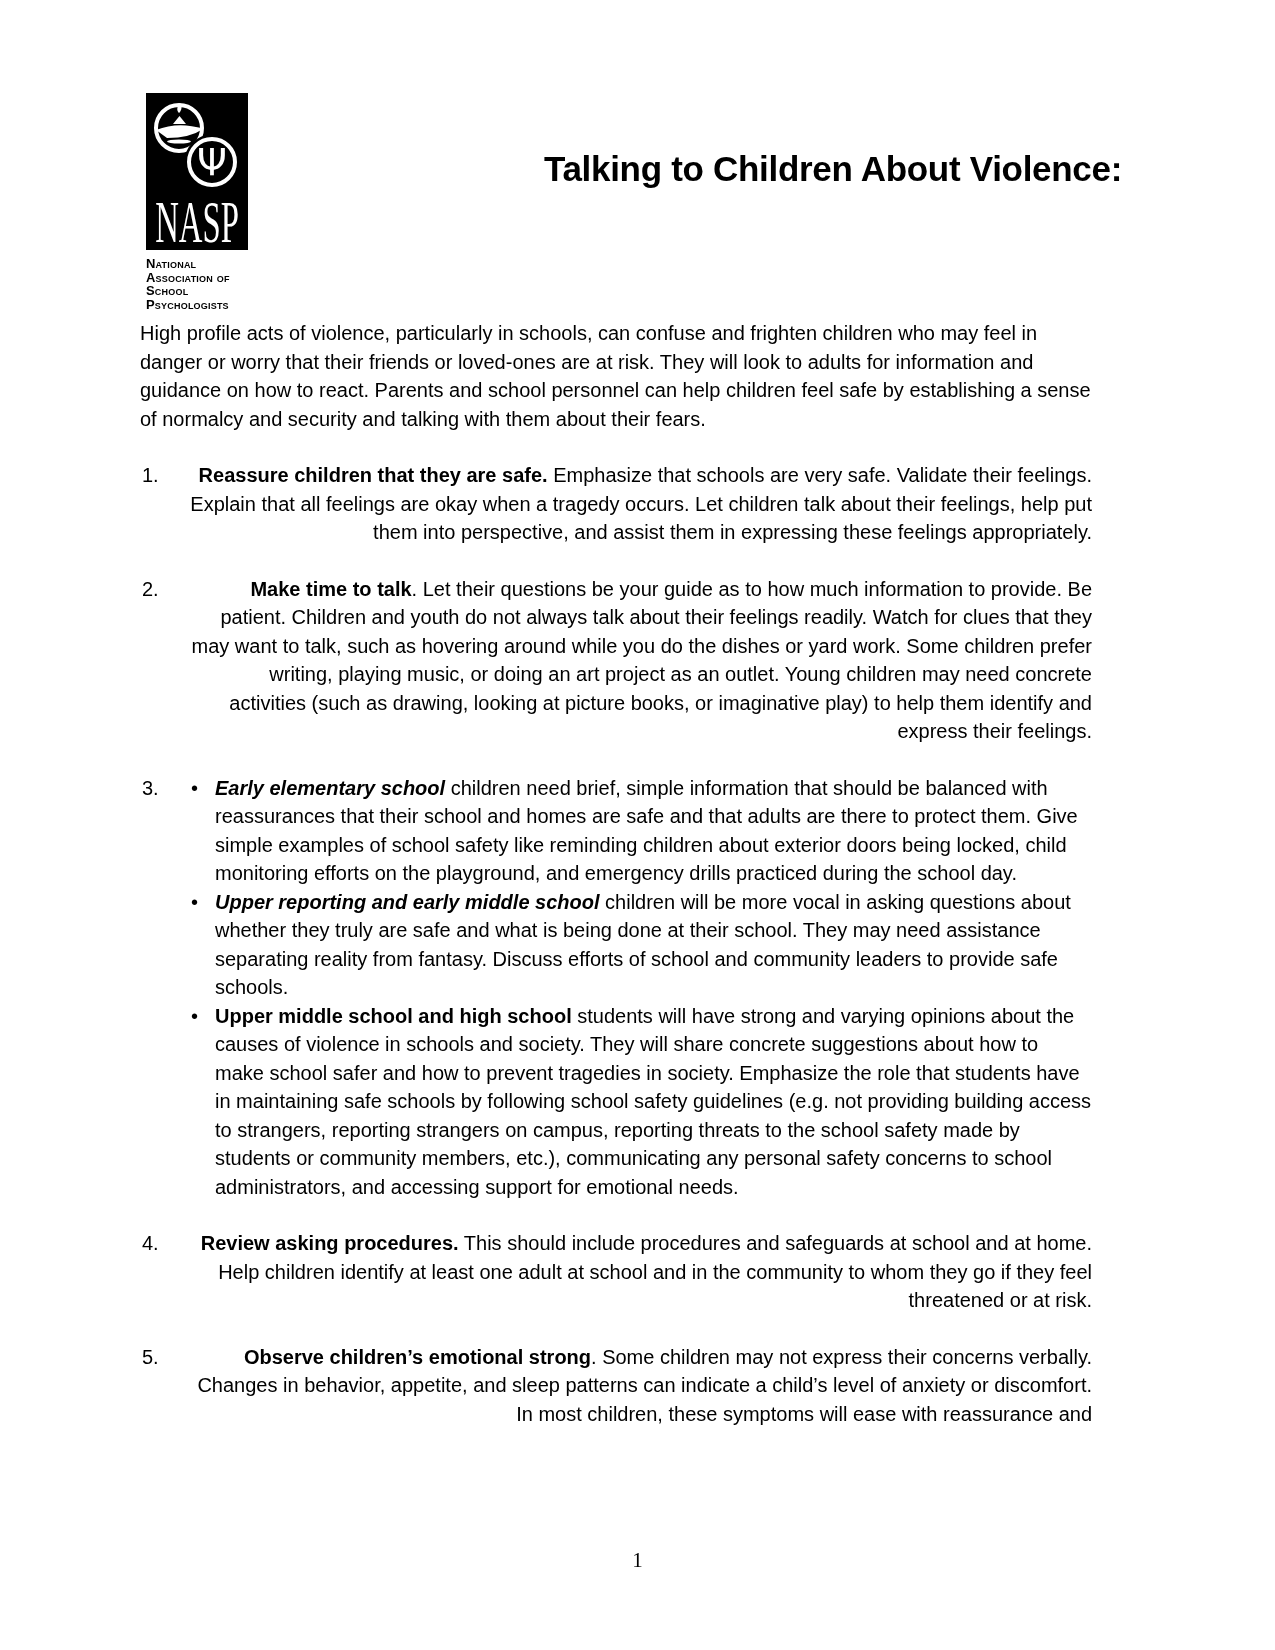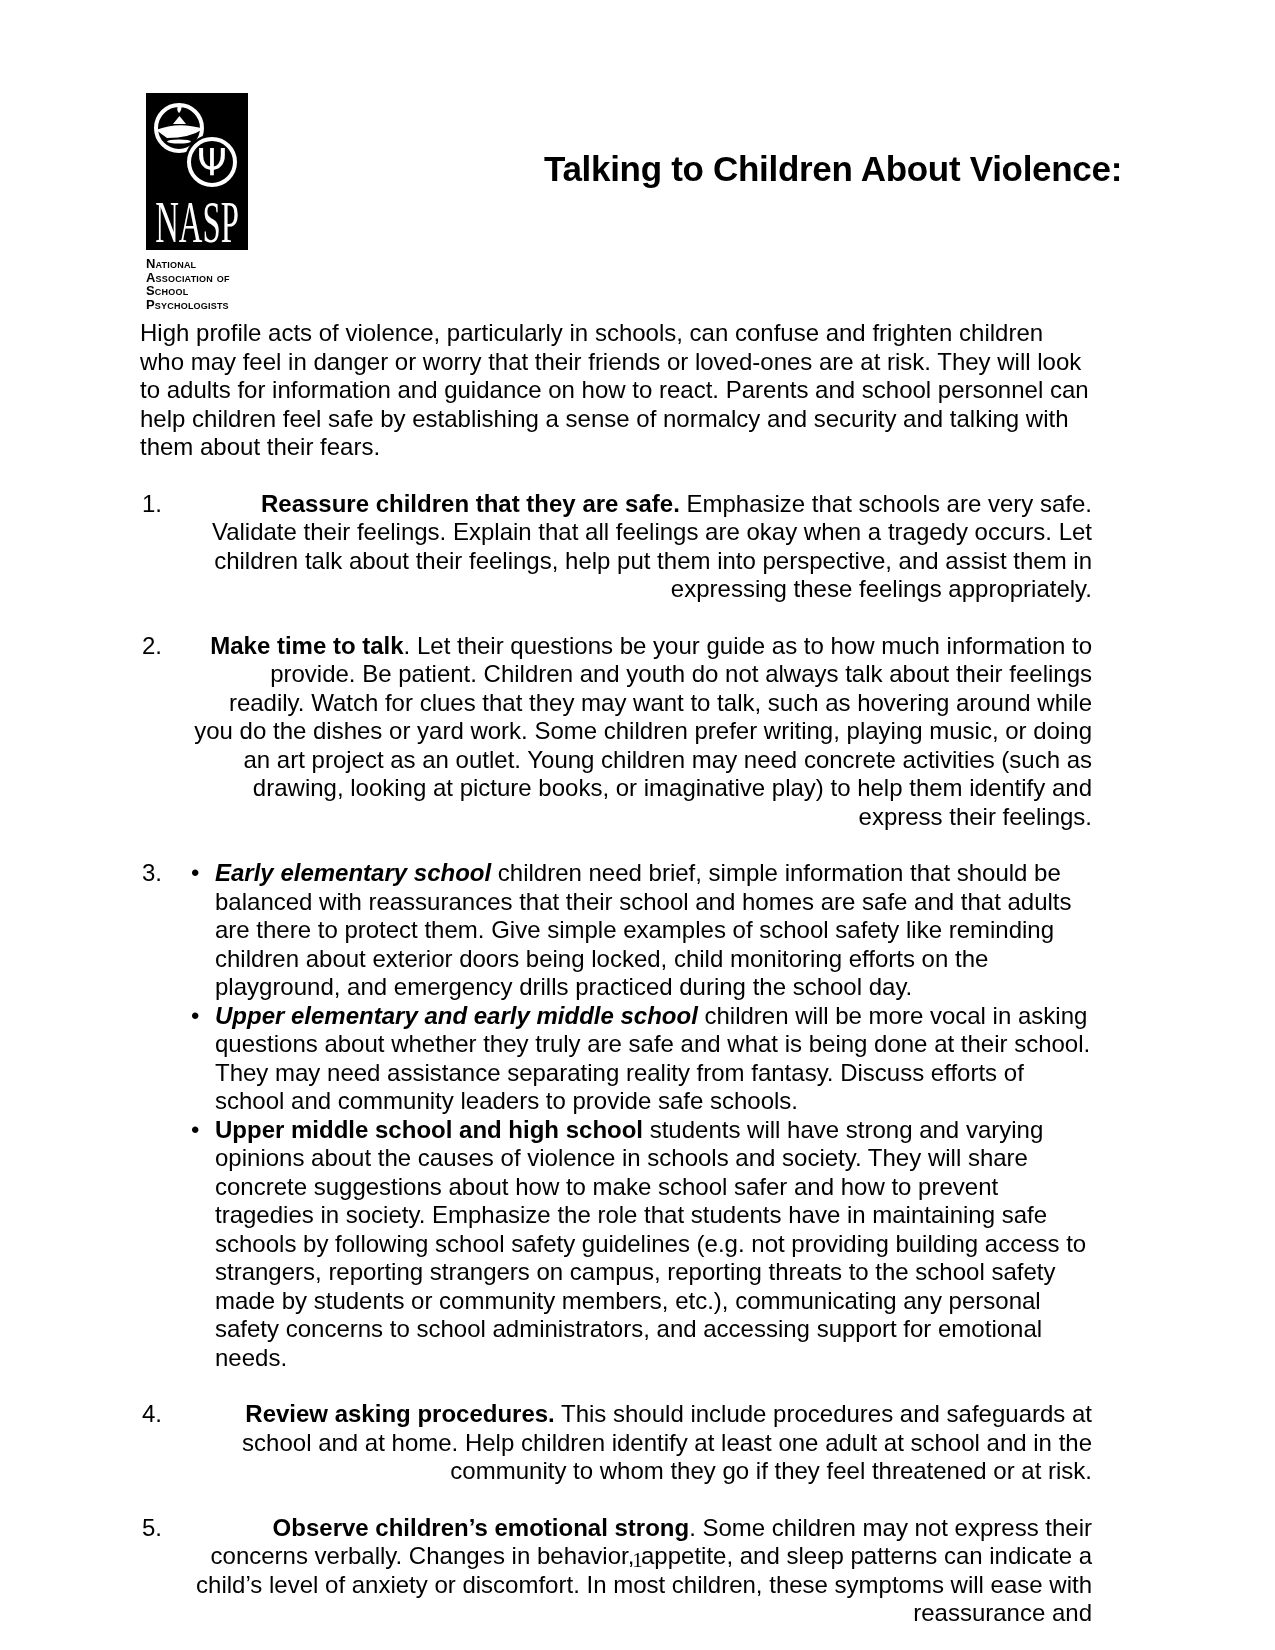--- a/index.html
+++ b/index.html
@@ -16,21 +16,21 @@
     line-height:13.5px; letter-spacing:0.2px;
   }
   .doc-title {
     position:absolute; top:147px; right:153px;
     text-align:right; font-weight:bold; font-size:35px; line-height:44px;
     letter-spacing:-0.3px; white-space:nowrap;
   }
   
   .content {
     position:absolute; left:140px; top:319px; width:952px;
-    font-size:24px; line-height:28.5px;
+    font-size:20px; line-height:28.5px;
   }
   .intro { margin:0 0 28px 0; }
   .item { position:relative; padding-left:48px; margin:0 0 28px 0; }
   .item:last-child { margin-bottom:0; }
   .item .num { position:absolute; left:2px; top:0; }
   .item p { margin:0;text-align:right; }
   .lead { font-weight:bold; }
   .lead.it { font-style:italic;text-align:center; }
   .bullets { list-style:none; margin:0; padding:0; }
   .bullets li { position:relative; padding-left:27px; }
@@ -94,21 +94,21 @@
 
     <div class="item">
       <span class="num">3.</span>
       <ul class="bullets">
         <li>
           <span class="dot">•</span>
           <span class="lead it">Early elementary school</span><span> children need brief, simple information that should be balanced with reassurances that their school and homes are safe and that adults are there to protect them. Give simple examples of school safety like reminding children about exterior doors being locked, child monitoring efforts on the playground, and emergency drills practiced during the school day.</span>
         </li>
         <li>
           <span class="dot">•</span>
-          <span class="lead it">Upper elementary and early middle school</span><span> children will be more vocal in asking questions about whether they truly are safe and what is being done at their school. They may need assistance separating reality from fantasy. Discuss efforts of school and community leaders to provide safe schools.</span>
+          <span class="lead it">Upper reporting and early middle school</span><span> children will be more vocal in asking questions about whether they truly are safe and what is being done at their school. They may need assistance separating reality from fantasy. Discuss efforts of school and community leaders to provide safe schools.</span>
         </li>
         <li>
           <span class="dot">•</span>
           <span class="lead">Upper middle school and high school</span><span> students will have strong and varying opinions about the causes of violence in schools and society. They will share concrete suggestions about how to make school safer and how to prevent tragedies in society. Emphasize the role that students have in maintaining safe schools by following school safety guidelines (e.g. not providing building access to strangers, reporting strangers on campus, reporting threats to the school safety made by students or community members, etc.), communicating any personal safety concerns to school administrators, and accessing support for emotional needs.</span>
         </li>
       </ul>
     </div>
 
     <div class="item">
       <span class="num">4.</span>

